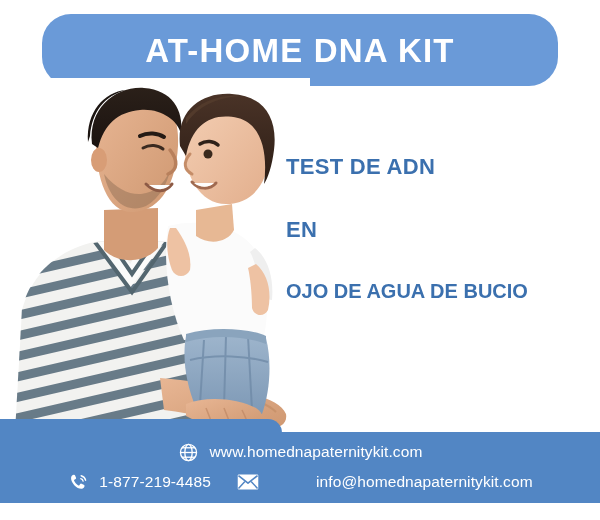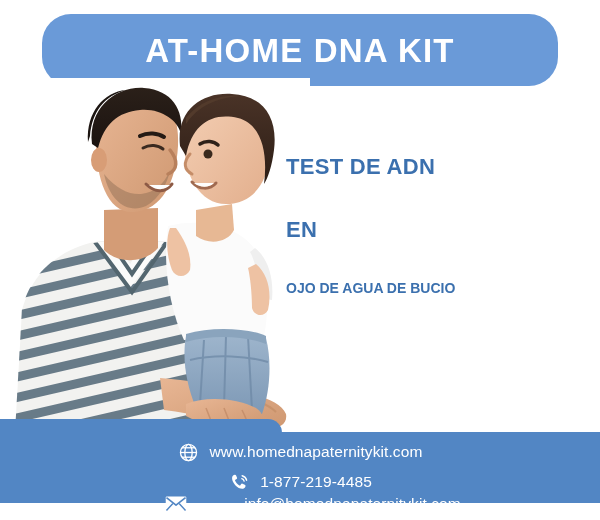--- a/index.html
+++ b/index.html
@@ -74,21 +74,21 @@
     color: #3b70ae;
     font-weight: bold;
     font-size: 22px;
     line-height: 1.05;
     letter-spacing: 0.3px;
     white-space: nowrap;
     font-family: "Liberation Sans", sans-serif;
   }
   .headline-line.l1 { margin: 0 0 0 0; font-size: 22px; }
   .headline-line.l2 { margin: 40px 0 16px 0; font-size: 22px; }
-  .headline-line.l3 { margin: 40px 0 0 0; font-size: 14px; letter-spacing: 0px; }
+  .headline-line.l3 { margin: 40px 0 0 0; font-size: 20px; letter-spacing: 0px; }
 
   
   .footer {
     position: absolute;
     left: 0;
     bottom: 17px;
     width: 548px;
     height: 84px;
     padding-left: 33px;
   }
@@ -119,21 +119,21 @@
   }
   .footer-row {
     position: absolute;
     display: flex;
     align-items: center;
     justify-content: center;
     width: 100%;
     color: #ffffff;
   }
   .footer-row-1 { top: 22px; }
-  .footer-row-2 { top: 52px; flex-direction: column; }
+  .footer-row-2 { top: 52px; }
 
   .footer-item {
     display: flex;
     align-items: center;
   }
   .footer-item + .footer-item { margin-left: 26px; gap: 47px; }
 
   .footer-icon {
     display: inline-flex;
     align-items: center;

